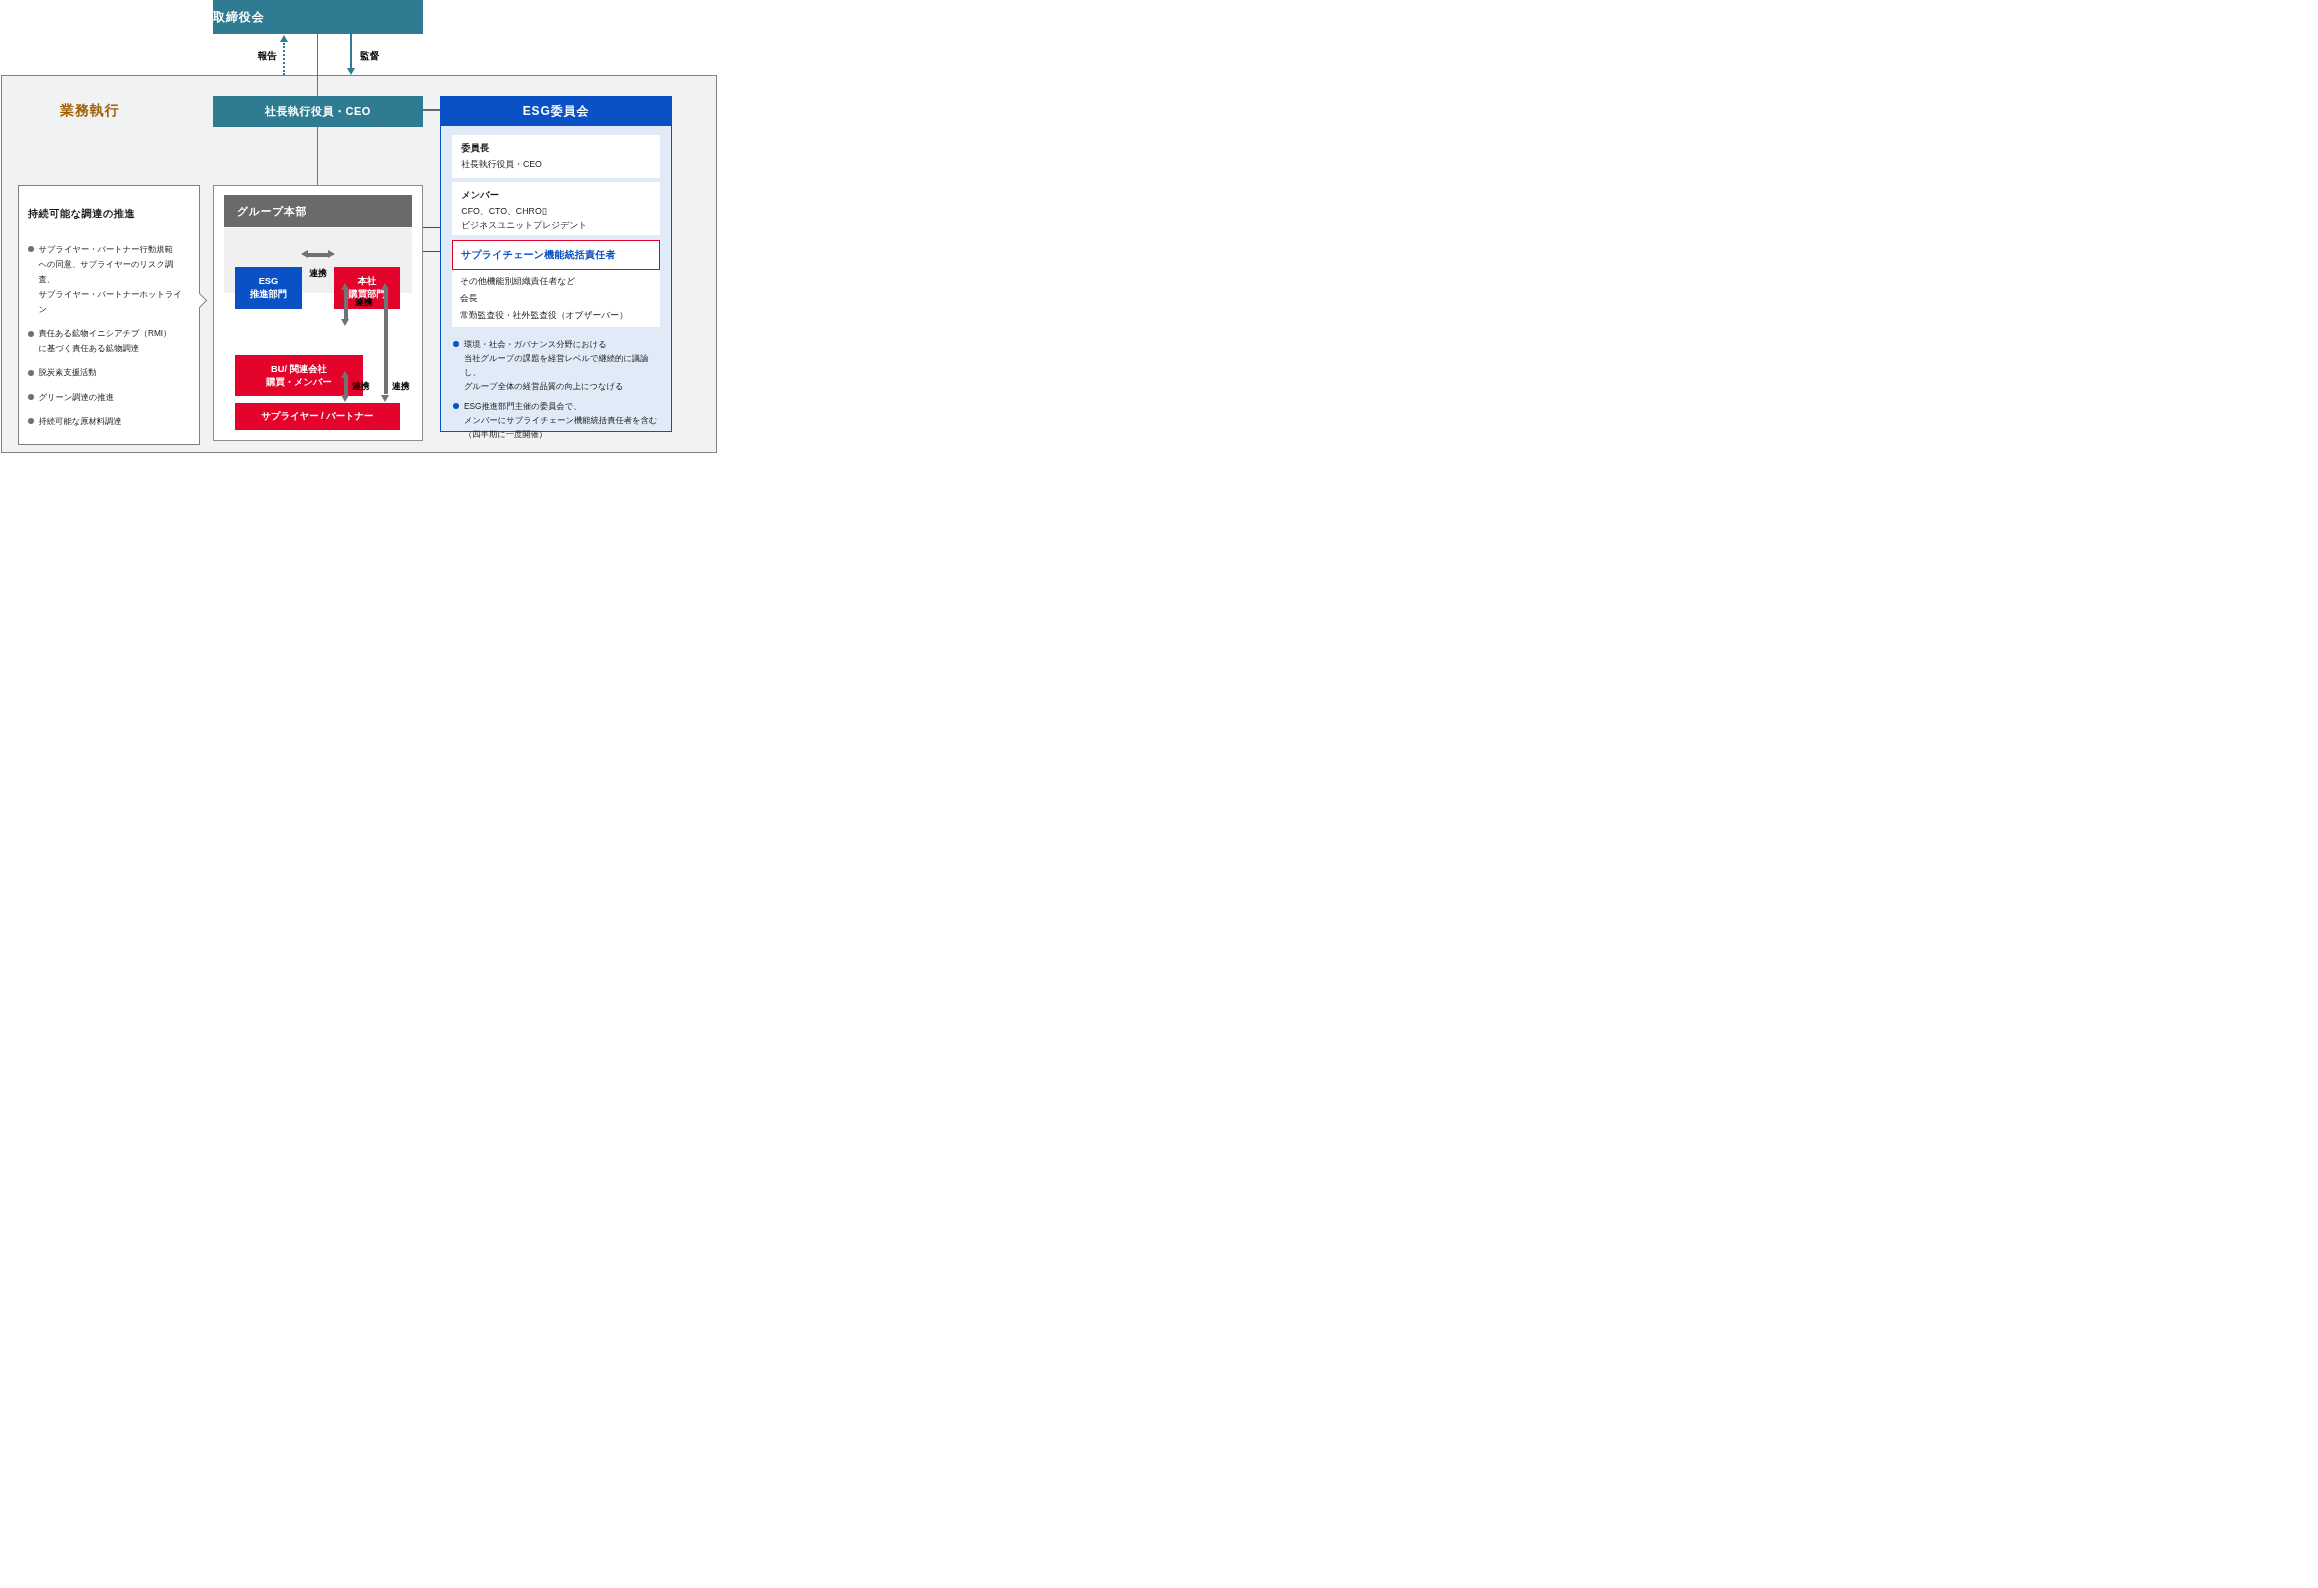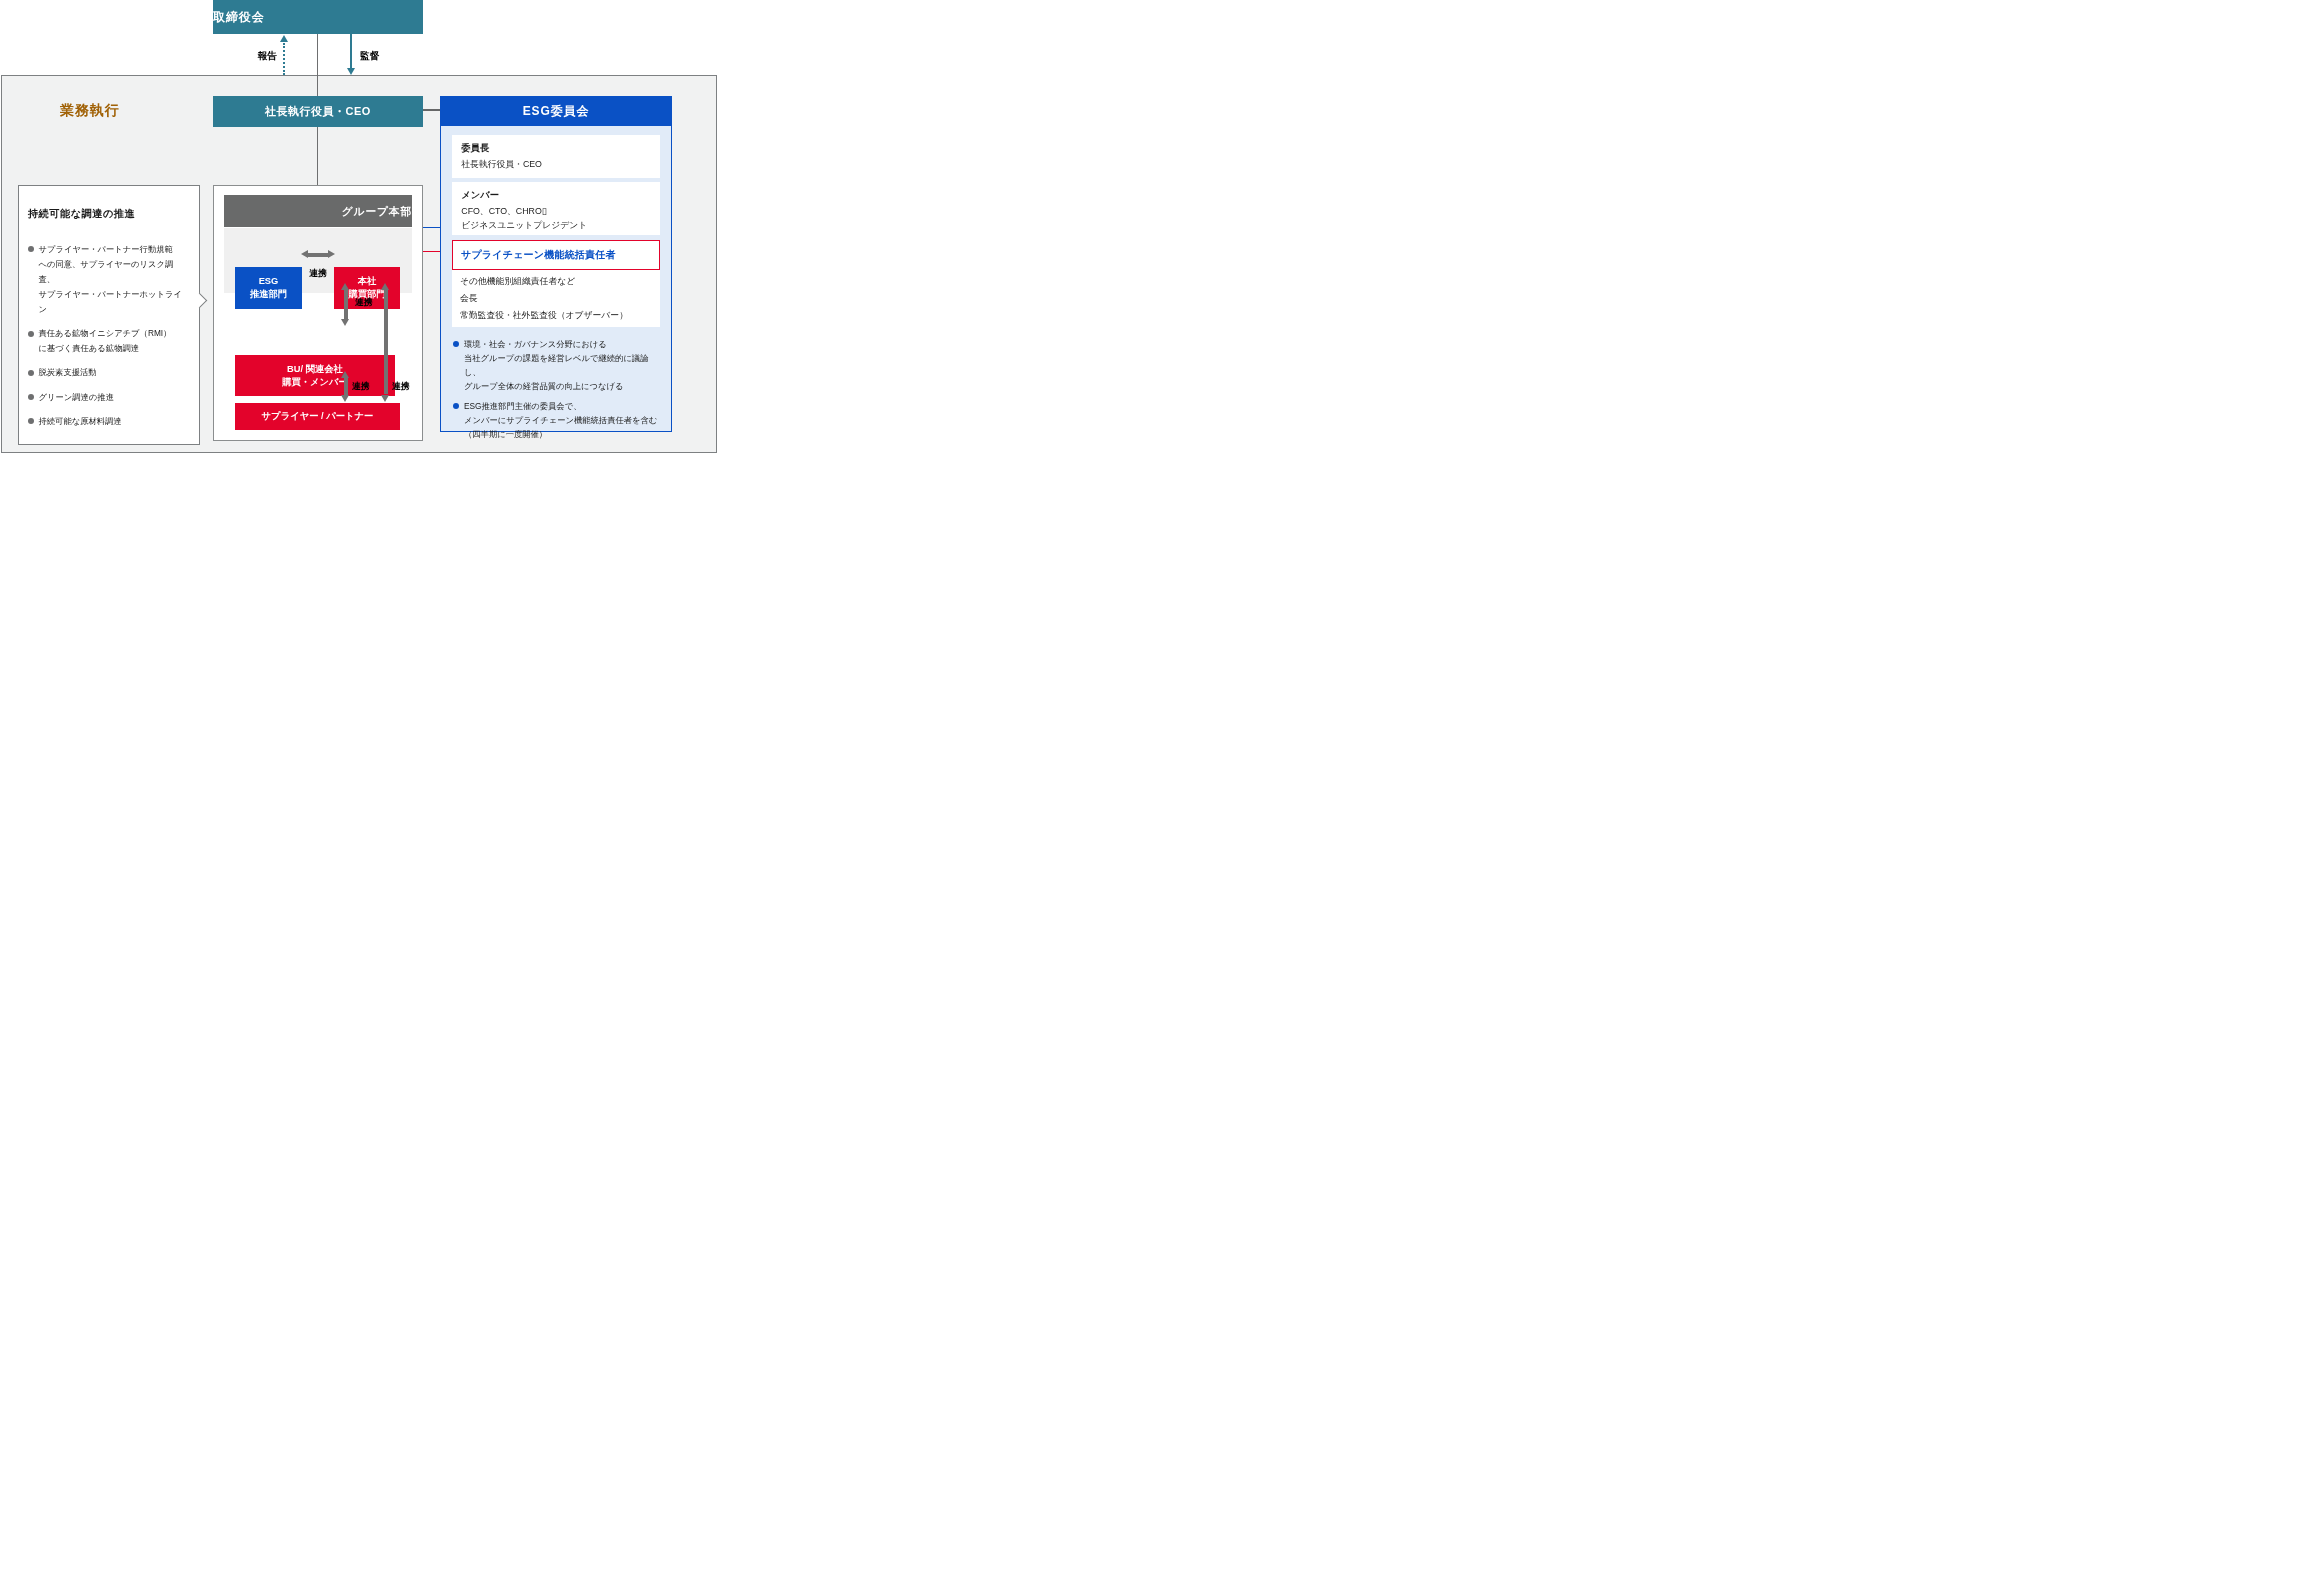--- a/index.html
+++ b/index.html
@@ -39,26 +39,26 @@
   .callout-pointer{right:-6px;top:109px;width:11px;height:11px;background:#fff;
                    border-top:0.9px solid #7d8082;border-right:0.9px solid #7d8082;transform:rotate(45deg);}
   .callout-title{font-size:10.2px;font-weight:700;margin:0 0 20.4px 0;letter-spacing:0.5px;}
   .c-bullet{display:flex;margin-bottom:9.3px;}
   .c-dot{flex:none;width:6px;height:6px;border-radius:50%;background:#6e6f70;margin:4.6px 4.6px 0 0;}
   .c-lines{font-size:8.3px;line-height:15px;}
 
   
   .center-box{left:213px;top:185px;width:210px;height:256px;background:#fff;border:0.9px solid #8b8e8f;}
   .group-hq{left:224px;top:195px;width:188px;height:32px;background:#696a6a;color:#fff;
-            font-size:10.7px;font-weight:700;text-align:right;line-height:32px;letter-spacing:0.9px;padding-left:13px;}
+            font-size:10.7px;font-weight:700;text-align:left;line-height:32px;letter-spacing:0.9px;padding-left:13px;}
   .hq-strip{left:224px;top:228px;width:188px;height:65px;background:#f0f0f0;}
   .dept-box{color:#fff;font-weight:700;text-align:center;font-size:9.3px;line-height:13px;display:flex;flex-direction:column;justify-content:center;margin-top:28px;}
   .esg-dept{left:235px;top:239px;width:67px;height:42px;background:#0a51c5;}
   .purch-dept{left:334px;top:239px;width:66px;height:42px;background:#e3032b;}
-  .bu-box{left:235px;top:327px;width:160px;height:41px;background:#e3032b;}
+  .bu-box{left:235px;top:327px;width:128px;height:41px;background:#e3032b;}
   .supplier-box{left:235px;top:403px;width:165px;height:27px;background:#e3032b;color:#fff;font-weight:700;
                 font-size:9.3px;text-align:center;line-height:27px;}
   .collab{font-size:8.8px;font-weight:700;color:#000;}
 
   
   .arrow-shaft-h{height:4.2px;background:#727272;}
   .arrow-shaft-v{width:4.2px;background:#727272;}
   .tri-left-gray{border-top:4.6px solid transparent;border-bottom:4.6px solid transparent;border-right:7px solid #727272;}
   .tri-right-gray{border-top:4.6px solid transparent;border-bottom:4.6px solid transparent;border-left:7px solid #727272;}
   .tri-up-gray{border-left:4.6px solid transparent;border-right:4.6px solid transparent;border-bottom:7px solid #727272;}

